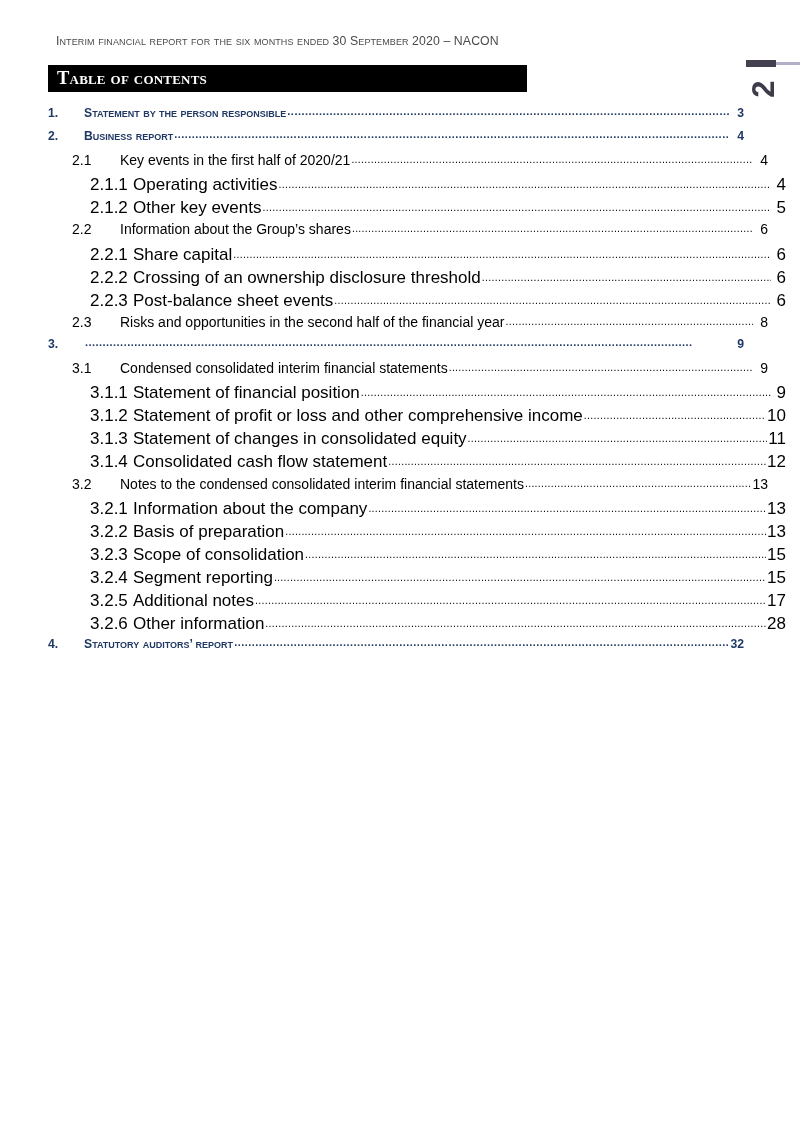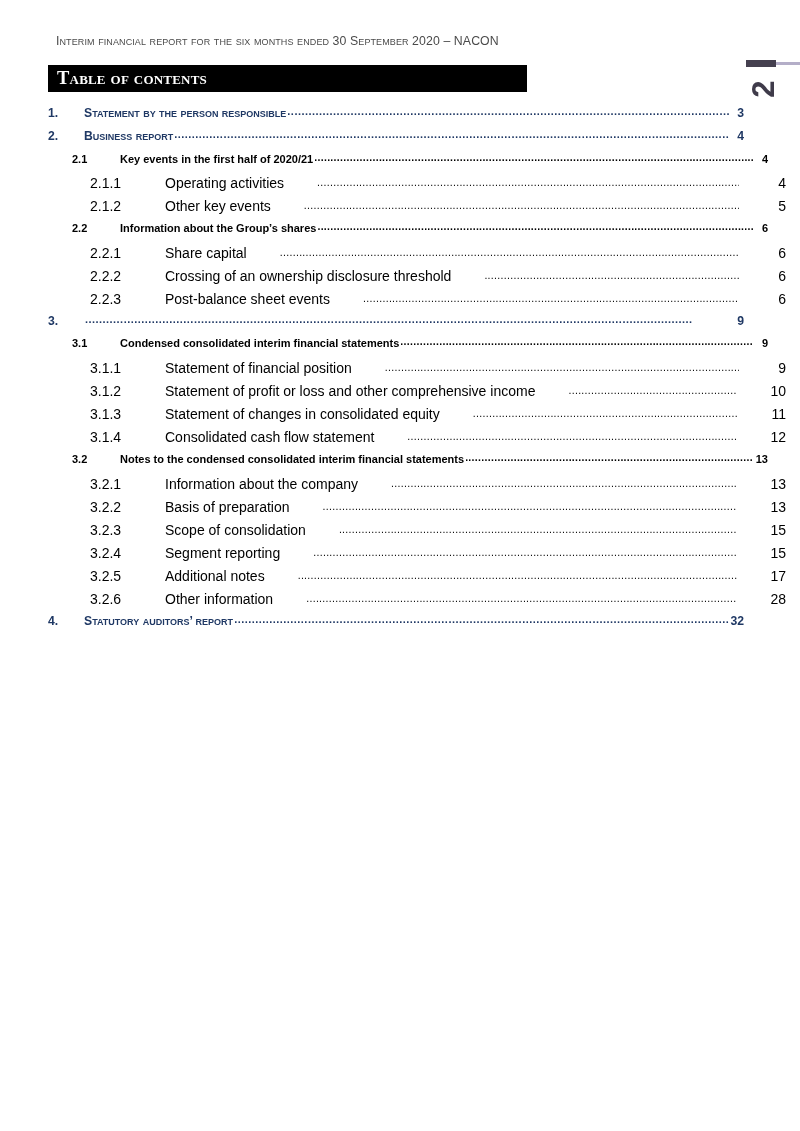--- a/index.html
+++ b/index.html
@@ -144,35 +144,34 @@
     font-variant: small-caps;
   }
   .lvl1 .toc-num { width: 36px; font-variant: normal; }
   .lvl1 .toc-leader { font-size: 11px; }
   .lvl1 .toc-leader::after { color: #1f3864; }
   .lvl1 .toc-page { font-variant: normal; }
 
   
   .lvl2 {
     color: #000000;
-    font-weight: bold;
-    font-size: 11px;
+    font-weight: normal;
+    font-size: 14px;
     padding-left: 24px;
   }
   .lvl2 .toc-num { width: 48px; }
   .lvl2 .toc-leader { font-size: 10.5px; }
   .lvl2 .toc-leader::after { color: #000000; }
 
   
   .lvl3 {
     color: #000000;
     font-weight: normal;
-    font-size: 14px;
+    font-size: 17px;
     padding-left: 42px;
-    gap: 32px;
   }
   .lvl3 .toc-num { width: 43px; }
   .lvl3 .toc-leader { font-size: 10.5px; }
   .lvl3 .toc-leader::after { color: #000000; }
 </style>
 </head>
 <body>
 
 <div class="page-header">Interim financial report for the six months ended 30 September 2020 – NACON</div>
 
@@ -234,20 +233,26 @@
       <span class="toc-label">Crossing of an ownership disclosure threshold</span>
       <span class="toc-leader"></span>
       <span class="toc-page">6</span>
     </div>
     <div class="toc-row lvl3">
       <span class="toc-num">2.2.3</span>
       <span class="toc-label">Post-balance sheet events</span>
       <span class="toc-leader"></span>
       <span class="toc-page">6</span>
     </div>
+    <div class="toc-row lvl2">
+      <span class="toc-num">2.3</span>
+      <span class="toc-label">Risks and opportunities in the second half of the financial year</span>
+      <span class="toc-leader"></span>
+      <span class="toc-page">8</span>
+    </div>
     <div class="toc-row lvl1">
       <span class="toc-num">3.</span>
       <span class="toc-leader"></span>
       <span class="toc-page">9</span>
     </div>
     <div class="toc-row lvl2">
       <span class="toc-num">3.1</span>
       <span class="toc-label">Condensed consolidated interim financial statements</span>
       <span class="toc-leader"></span>
       <span class="toc-page">9</span>

